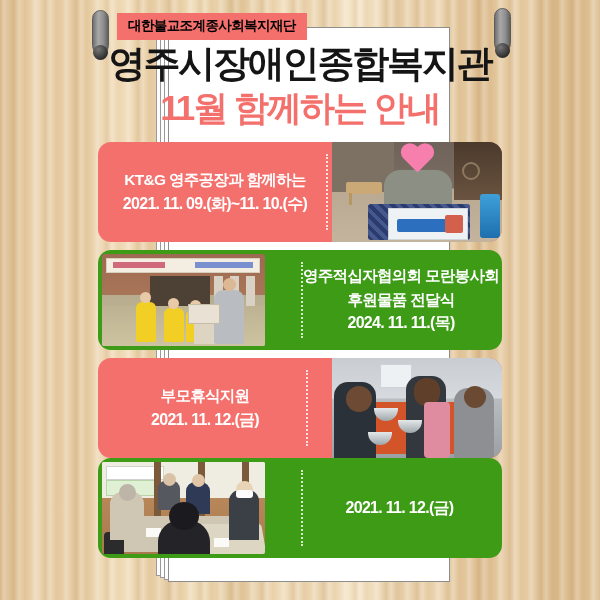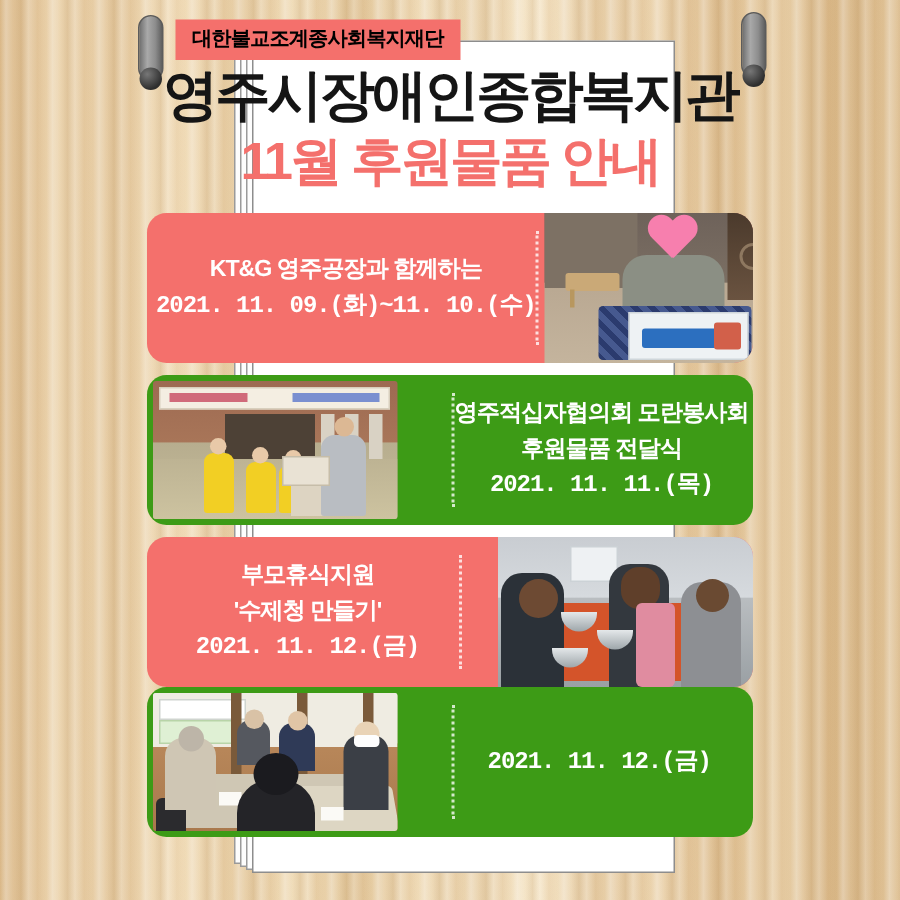--- a/index.html
+++ b/index.html
@@ -89,21 +89,21 @@
   .txtpane{
     flex:1;display:flex;flex-direction:column;
     align-items:center;justify-content:center;
     color:#ffffff;text-align:center;position:relative;
     padding:0 6px;box-sizing:border-box;
   }
   .txtpane .line{
     font-size:15.5px;font-weight:600;letter-spacing:-0.7px;
     line-height:1.52;white-space:nowrap;
   }
-  .txtpane .line.date{font-size:16px;font-family:Liberation Mono, monospace;}
+  .txtpane .line.date{font-size:16px;}
 
   
   .dots{
     position:absolute;top:12px;height:76px;width:0;
     border-left:2px dotted rgba(255,255,255,.78);
   }
   .dots.right{right:4px;}
   .dots.left{left:4px;}
 
   .photo{
@@ -201,21 +201,21 @@
     <div class="knob"></div>
   </div>
   <div class="clip clip-right">
     <div class="rod"></div>
     <div class="knob"></div>
   </div>
 
   <div class="header">
     <div class="badge">대한불교조계종사회복지재단</div>
     <div class="title-main">영주시장애인종합복지관</div>
-    <div class="title-sub">11월 후원물품 안내</div>
+    <div class="title-sub">11월 함께하는 안내</div>
   </div>
 
   <div class="card pink card1">
     <div class="txtpane">
       <div class="line">KT&amp;G 영주공장과 함께하는</div>
       <div class="line date">2021. 11. 09.(화)~11. 10.(수)</div>
       <div class="dots right"></div>
     </div>
     <div class="photo p1">
       <div class="wallL"></div>
@@ -247,28 +247,27 @@
       <div class="vest v3"></div>
       <div class="head h3"></div>
       <div class="stack"></div>
       <div class="monk"></div>
       <div class="gift"></div>
     </div>
     <div class="txtpane">
       <div class="dots left"></div>
       <div class="line">영주적십자협의회 모란봉사회</div>
       <div class="line">후원물품 전달식</div>
-      <div class="line date">2021. 11. 11.(목)</div>
+      <div class="line date">2024. 11. 11.(목)</div>
     </div>
   </div>
 
   <div class="card pink card3">
     <div class="txtpane">
       <div class="line">부모휴식지원</div>
-      <div class="line">'수제청 만들기'</div>
       <div class="line date">2021. 11. 12.(금)</div>
       <div class="dots right"></div>
     </div>
     <div class="photo p3">
       <div class="poster"></div>
       <div class="tbl"></div>
       <div class="prsnA"></div>
       <div class="prsnB"></div>
       <div class="apron"></div>
       <div class="prsnC"></div>

